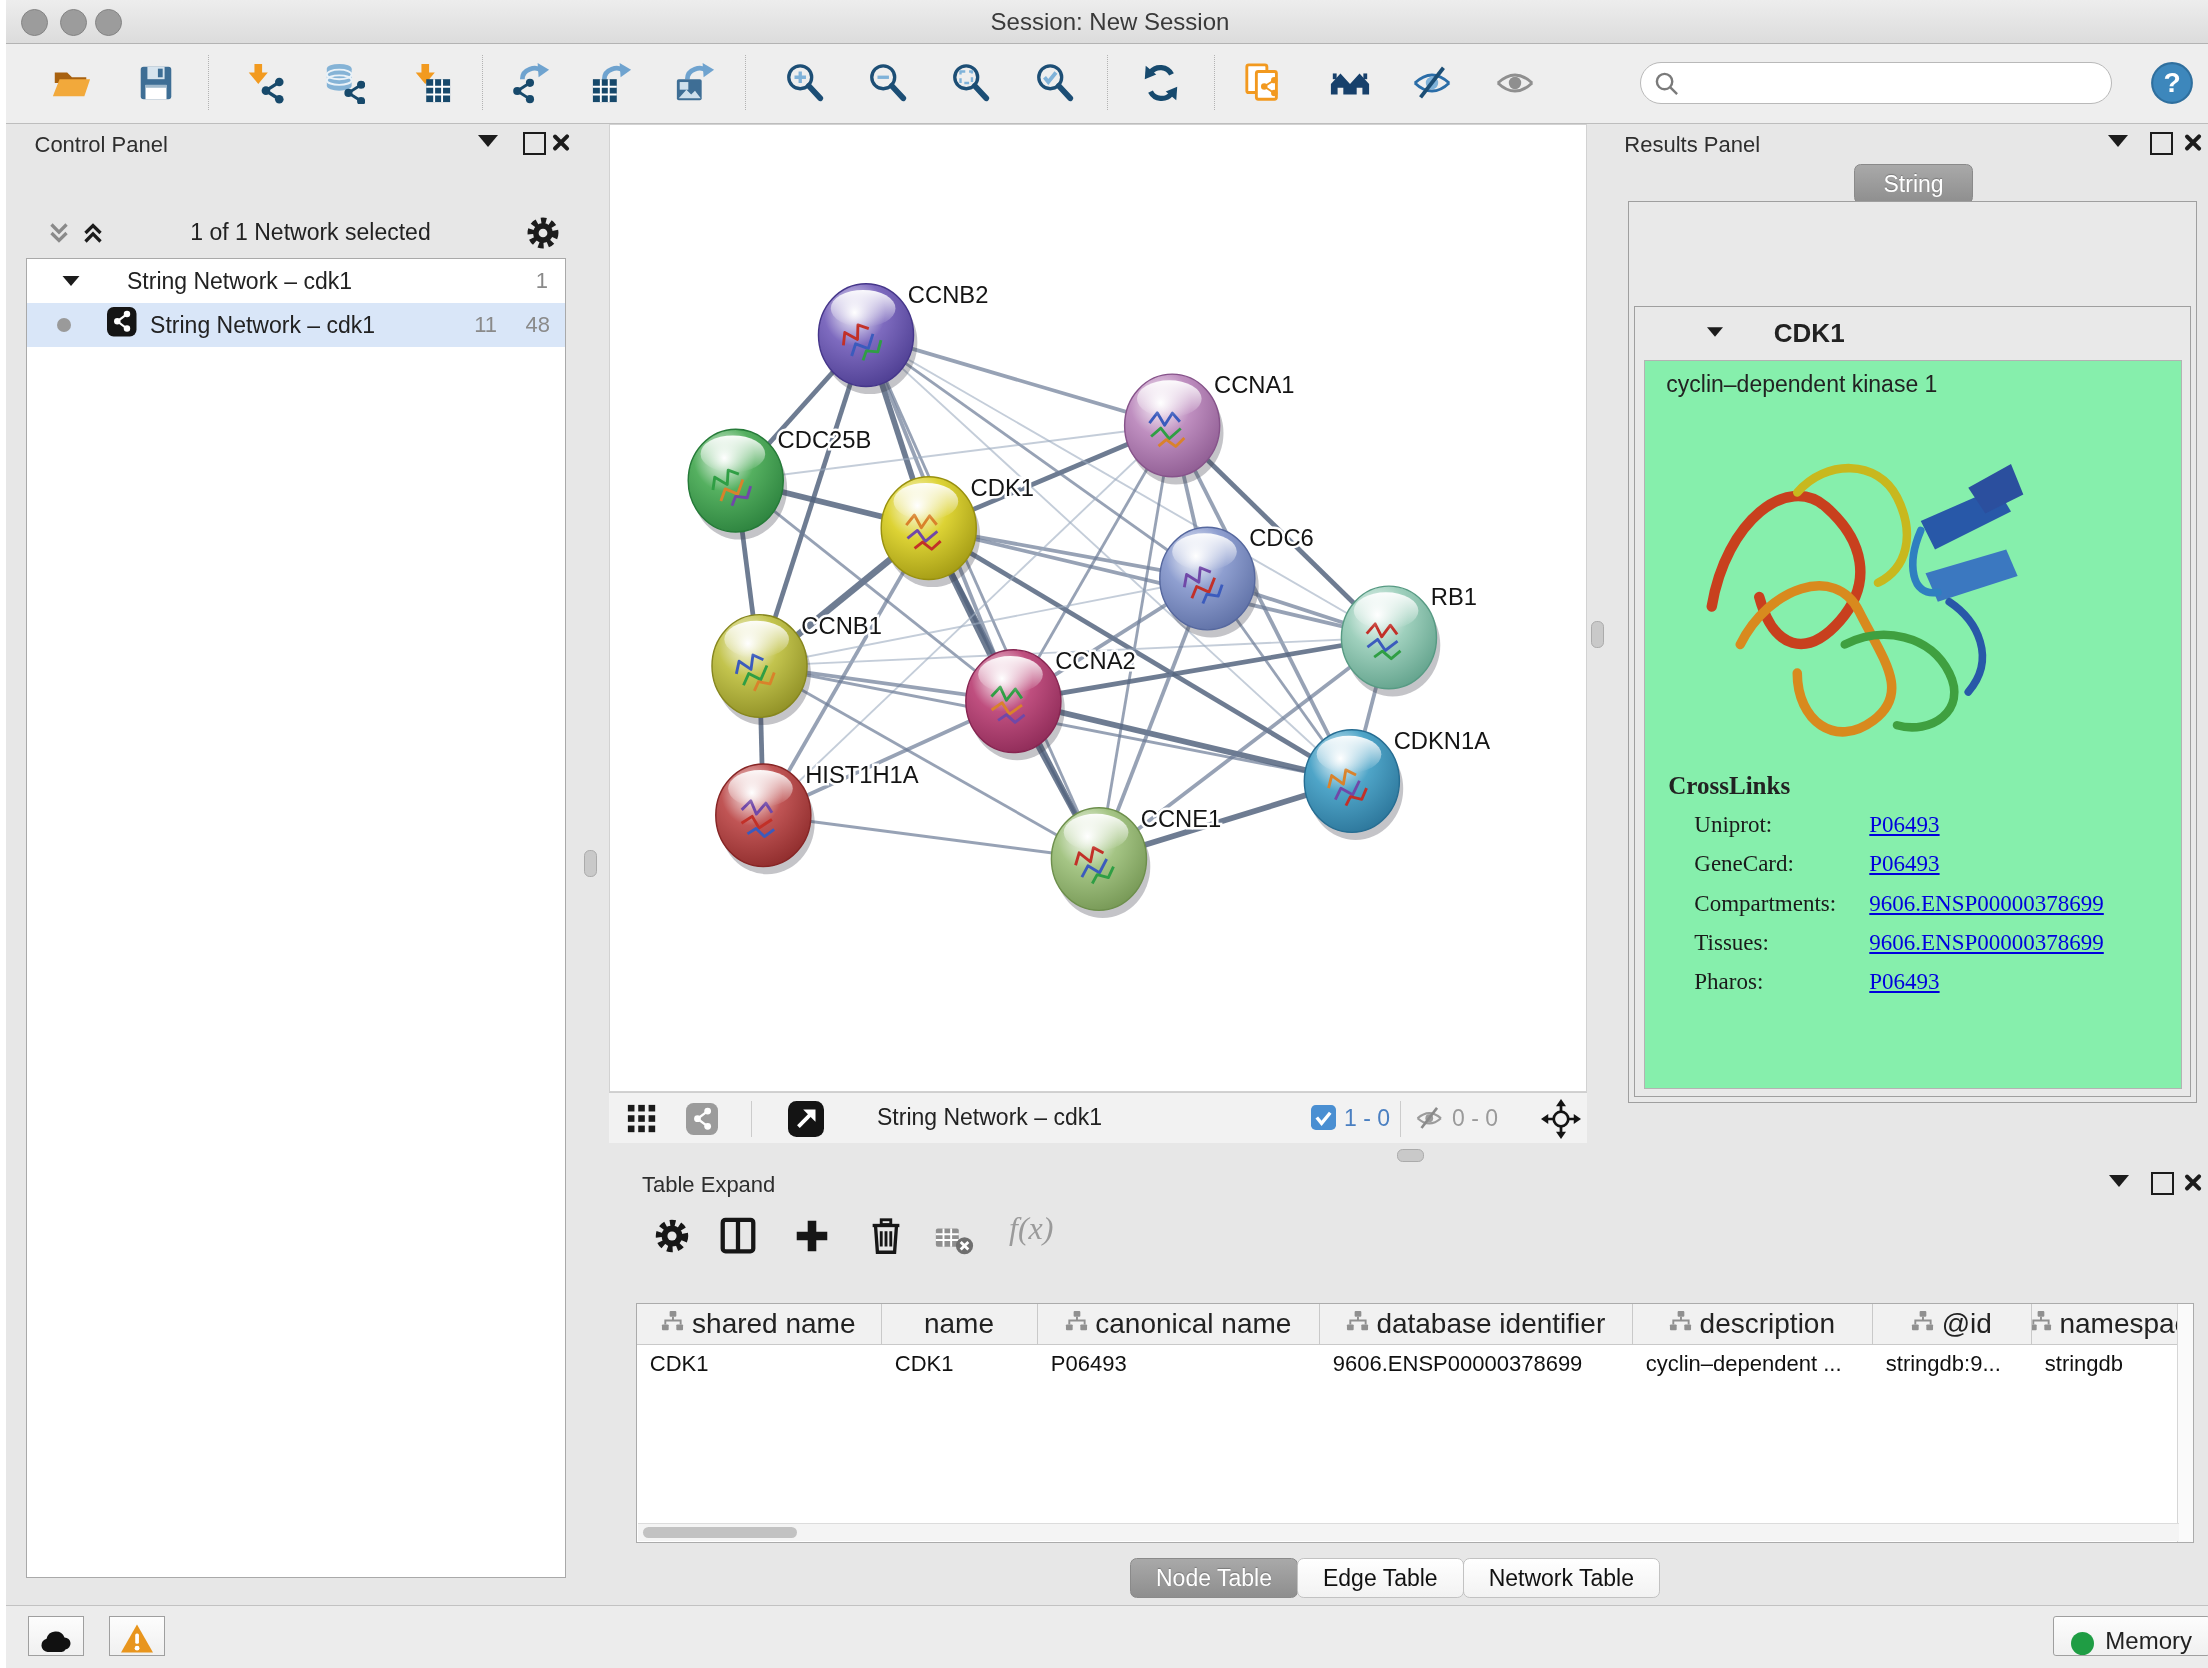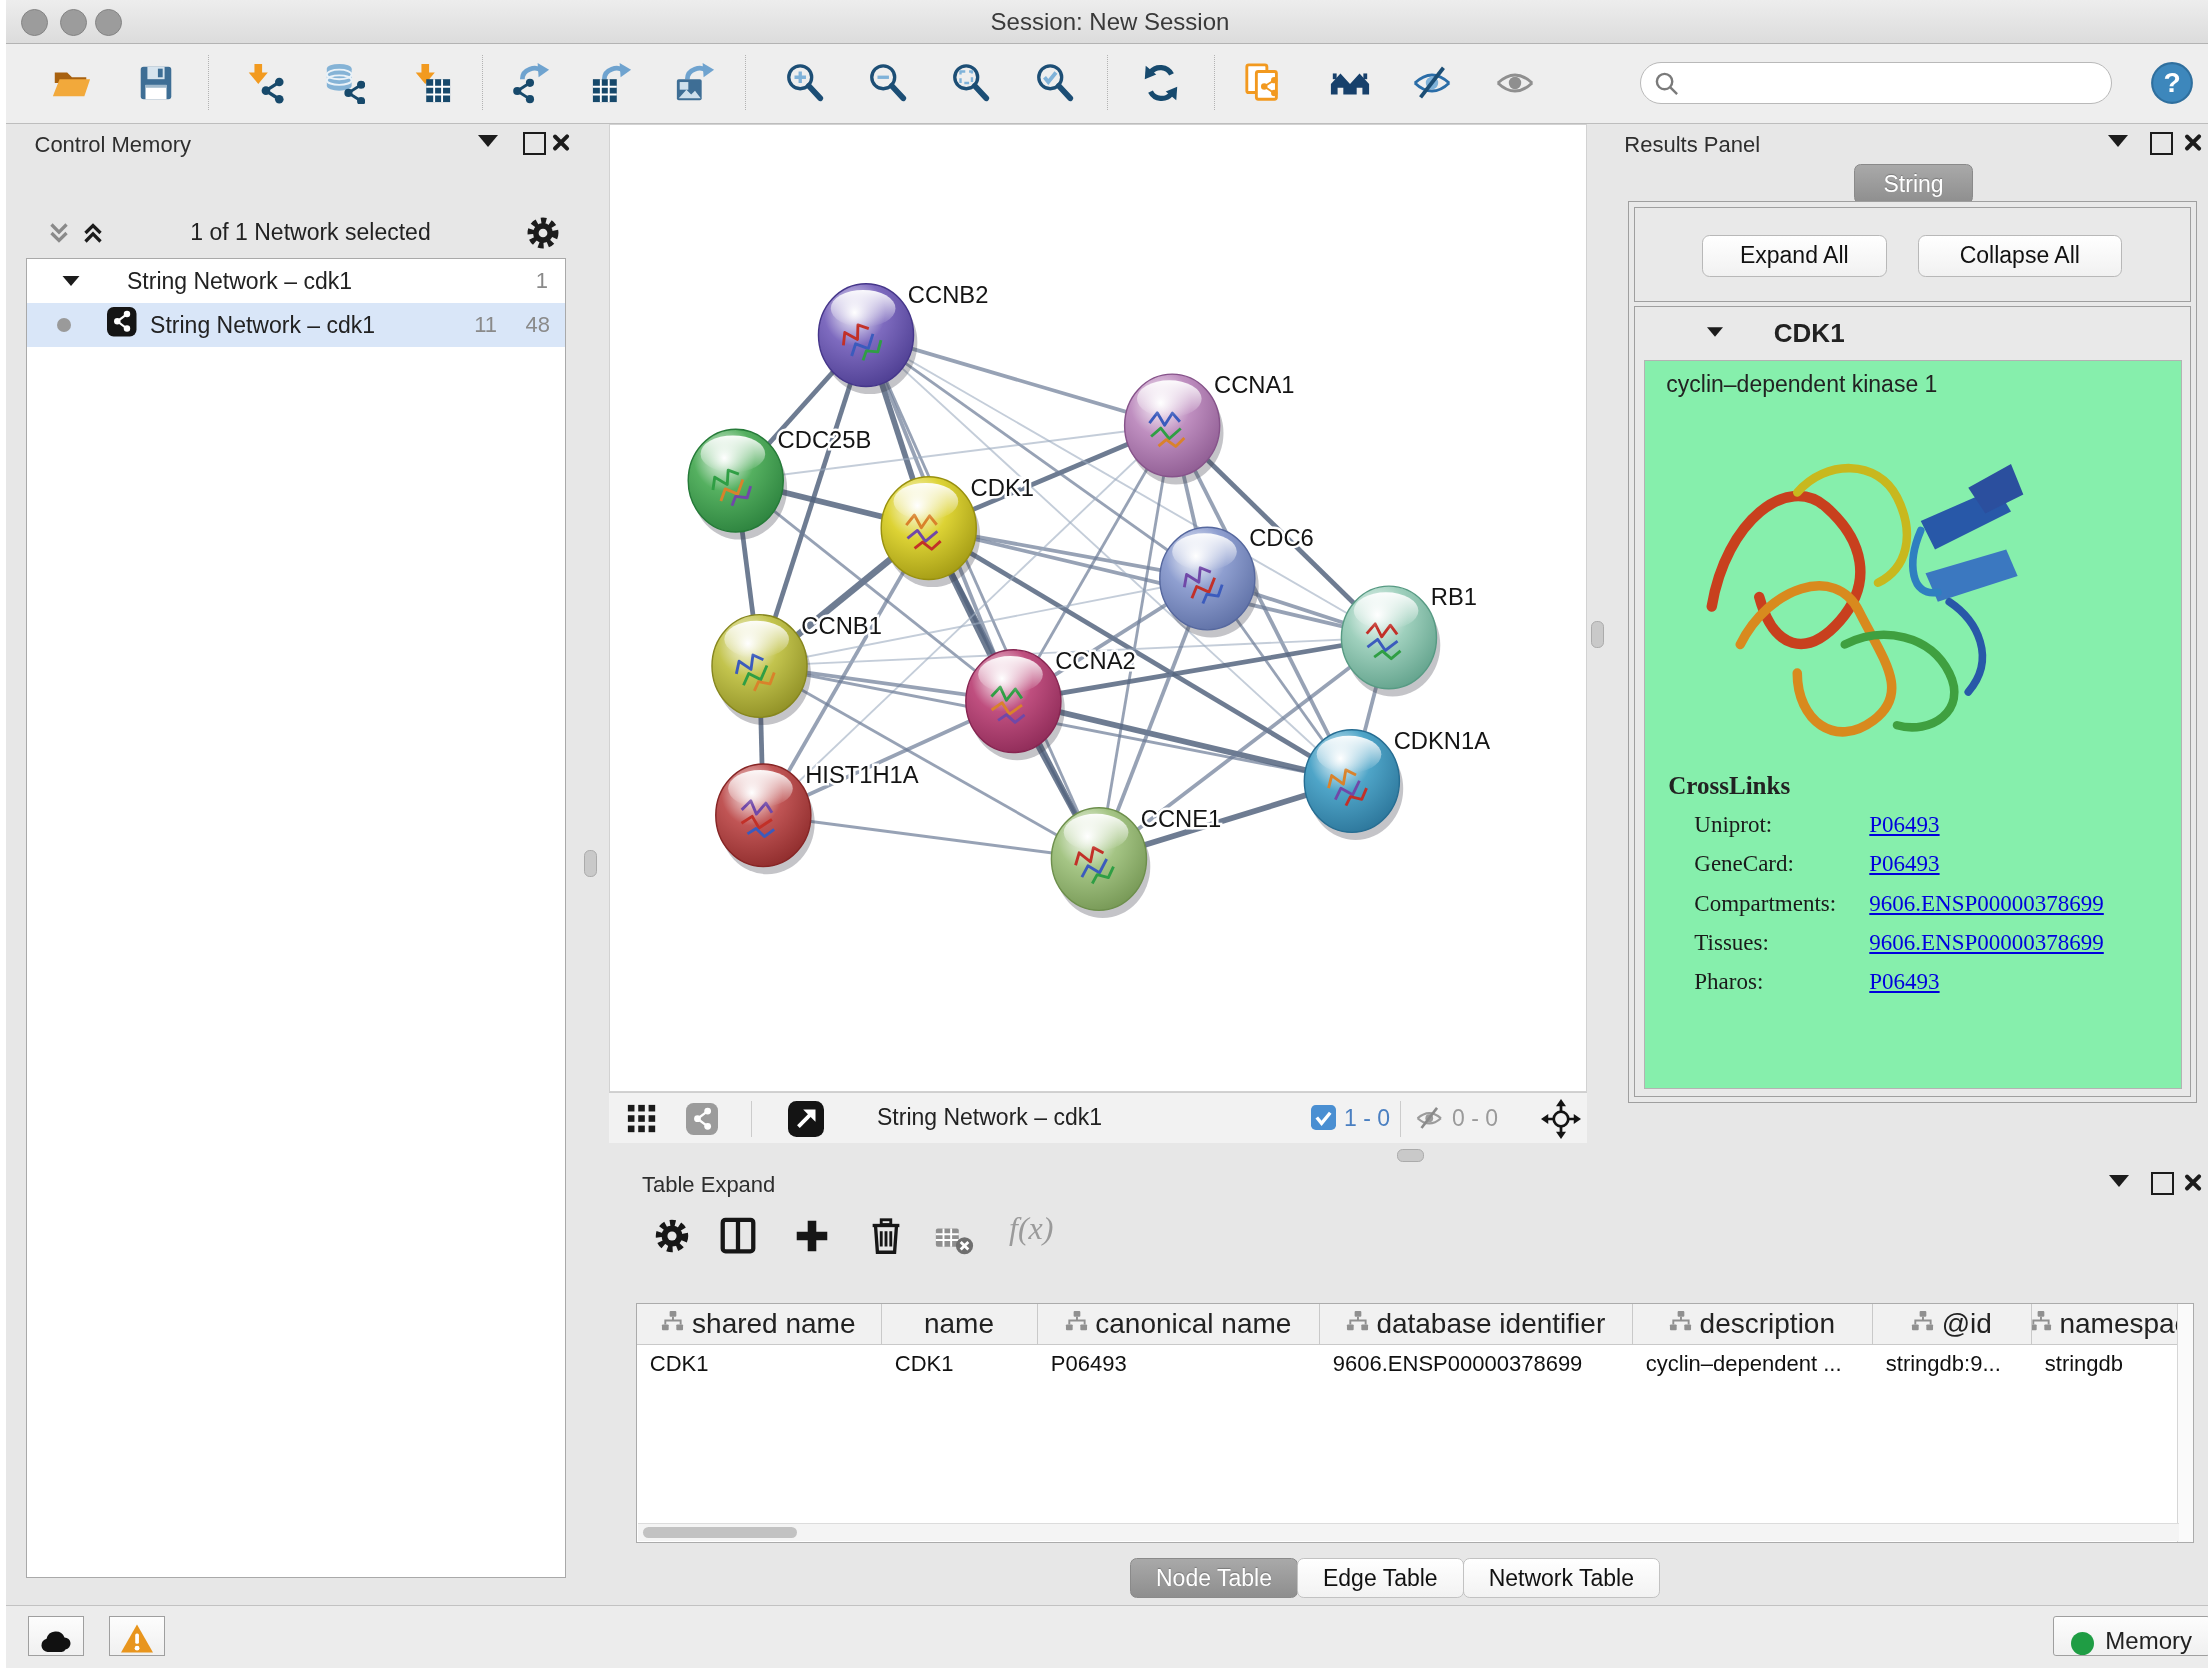--- a/index.html
+++ b/index.html
@@ -277,21 +277,21 @@
     </div>
     <span class="tb-icon" style="left:2143px;top:16px;">
       <svg width="46" height="46" viewBox="0 0 44 44">
           <circle cx="22" cy="22" r="19" fill="#3d87bc" stroke="#2f6f9e" stroke-width="2"></circle>
           <text x="22" y="31" font-size="27" font-weight="bold" fill="#fff" text-anchor="middle">?</text>
         </svg>
     </span>
   </div>
 
   <div class="abs" style="left:9.5px;top:124px;width:553px;height:1475px;">
-    <div class="abs panel-title" style="left:19px;top:7.6px;">Control Memory</div>
+    <div class="abs panel-title" style="left:19px;top:7.6px;">Control Panel</div>
     <span class="abs tri-down" style="left:462px;top:11.4px;"></span>
     <span class="abs float-btn" style="left:507px;top:7.6px;"></span>
     <span class="abs x-icon" style="left:535px;top:7.6px;"></span>
     
     <span class="abs chev" style="left:27px;top:93px;">
       <svg width="32" height="32" viewBox="0 0 34 34" fill="none" stroke="#8a8a8a" stroke-width="3.5">
           <path d="M9 8 l8 8 8 -8 M9 17 l8 8 8 -8"></path>
         </svg>
     </span>
     <span class="abs chev" style="left:61px;top:93px;">
@@ -641,24 +641,20 @@
     </span>
   </div>
 
   <div class="abs" style="left:1605px;top:124px;width:592px;height:989px;">
     <div class="abs panel-title" style="left:13.3px;top:7.6px;">Results Panel</div>
     <span class="abs tri-down" style="left:497px;top:11.4px;"></span>
     <span class="abs float-btn" style="left:539px;top:7.6px;"></span>
     <span class="abs x-icon" style="left:571px;top:7.6px;"></span>
     <div class="abs tab active" style="left:244px;top:40px;padding:0 28.5px;">String</div>
     <div class="card" style="left:17px;top:77px;width:569px;height:902px;">
-      <div class="card" style="left:4.8px;top:4.8px;width:557px;height:95px;">
-        <div class="btn abs" style="left:67px;top:27px;width:183px;height:40px;">Expand All</div>
-        <div class="btn abs" style="left:283px;top:27px;width:202px;height:40px;">Collapse All</div>
-      </div>
       <div class="card" style="left:4.8px;top:104px;width:557px;height:791px;">
         <span class="abs tri-down" style="left:70px;top:19px;transform:scale(0.8);"></span>
         <span class="abs" style="left:139px;top:11.4px;font-size:26px;font-weight:bold;">CDK1</span>
         <div class="card" style="left:9.5px;top:53px;width:538px;height:729px;border-color:#b3b3b3;background:#86efac;">
           <div class="abs" style="left:21px;top:9.5px;font-size:23px;">cyclin–dependent kinase 1</div>
 
           <svg class="abs" style="left:38px;top:46px;" width="352" height="361" viewBox="0 0 370 380">
             <g fill="none" stroke-linecap="round">
               <path d="M30 210 C 45 120, 110 70, 150 105 S 200 185, 165 225 S 95 255, 80 200" stroke="#c8401e" stroke-width="11"></path>
               <path d="M60 250 C 90 190, 160 165, 185 215 S 240 300, 200 330 S 120 330, 120 280" stroke="#d88a1e" stroke-width="10"></path>

